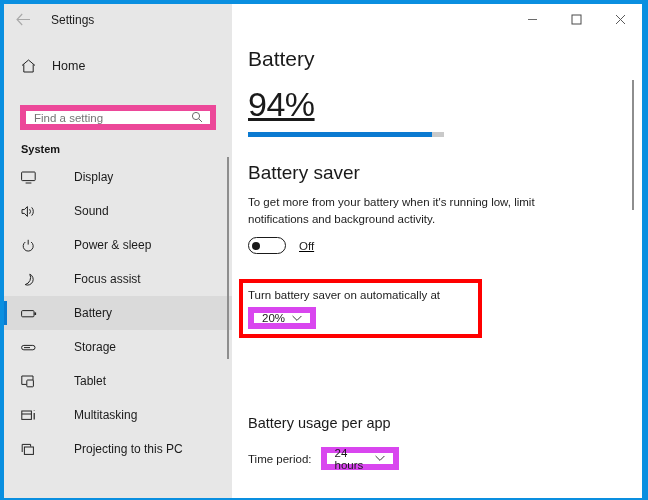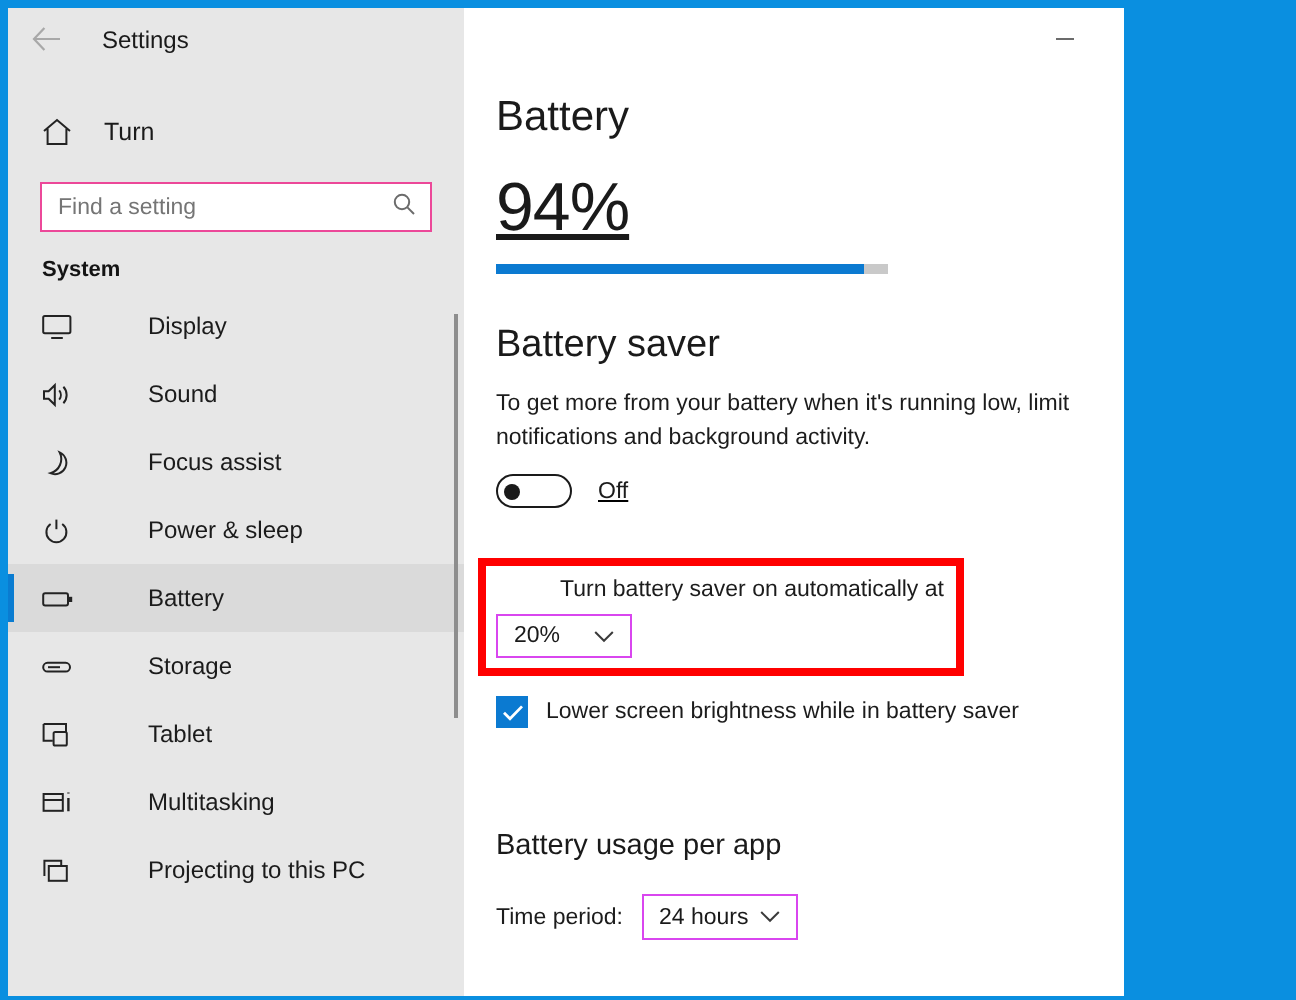--- a/index.html
+++ b/index.html
@@ -11,21 +11,21 @@
   }
   #root {
     position: relative;
     width: 648px; height: 500px;
     background: #0a8fe0;
   }
   
   .window {
     position: absolute;
     left: 4px; top: 4px;
-    width: 558px; height: 494px;
+    width: 638px; height: 494px;
     background: #ec4899;
     overflow: hidden;
   }
 
   
   .titlebar {
     position: absolute; left: 0; top: 0;
     width: 638px; height: 31px;
     background: #e7e7e7;
   }
@@ -66,22 +66,22 @@
     display: flex; align-items: center;
     height: 34px; margin-top: 14px; padding-left: 17px;
   }
   .home-row .ico { width: 22px; display: flex; align-items: center; }
   .home-label { font-size: 12.5px; color: #1b1b1b; margin-left: 9px; }
 
   .search-wrap { padding: 8px 16px 0 16px; }
   .search-box {
     position: relative;
     height: 25px; background: #ffffff;
-    border: 1px solid #ec4899;
-    display: flex; align-items: center;
+    border: 6px solid #ec4899;
+    display: flex; align-items: center; margin-top: 14px;
   }
   .search-box input {
     border: 0; outline: 0; background: transparent;
     font-family: "Liberation Sans", sans-serif;
     font-size: 11.5px; color: #6e6e6e;
     padding-left: 8px; width: 170px;
   }
   .search-icon {
     position: absolute; right: 7px; top: 50%;
     transform: translateY(-50%);
@@ -174,26 +174,26 @@
   
   .highlight {
     position: absolute;
     left: 7px; top: 244px;
     width: 243px; height: 59px;
     border: 4px solid #ff0000;
   }
 
   .auto-label {
     position: absolute; left: 16px; top: 254px;
-    font-size: 11.5px; color: #1c1c1c; margin-left: 32px;
+    font-size: 11.5px; color: #1c1c1c;
   }
   .combo {
     position: absolute;
     display: flex; align-items: center; justify-content: space-between;
-    background: #ffffff; border: 1px solid #d946ef;
+    background: #ffffff; border: 6px solid #d946ef;
   }
   .combo .cval { font-size: 11.5px; color: #1a1a1a; padding-left: 8px; }
   .combo .chev { padding-right: 8px; color: #3b3b3b; display: flex; }
   #pct-combo { left: 16px; top: 272px; width: 68px; height: 22px; }
 
   .check-row {
     position: absolute; left: 16px; top: 313px;
     display: flex; align-items: center;
   }
   .checkbox {
@@ -255,21 +255,21 @@
     </div>
 
     <div class="sidebar">
 
       <div class="home-row">
         <span class="ico">
           <svg width="15" height="14" viewBox="0 0 15 14">
             <path d="M1 6.5 L7.5 1 L14 6.5 M2.8 5.4 V13 H12.2 V5.4" stroke="#232323" stroke-width="1" fill="none"></path>
           </svg>
         </span>
-        <span class="home-label">Turn</span>
+        <span class="home-label">Home</span>
       </div>
 
       <div class="search-wrap">
         <div class="search-box">
           <input type="text" placeholder="Find a setting" style="">
           <span class="search-icon">
             <svg width="12" height="12" viewBox="0 0 12 12">
               <circle cx="5" cy="5" r="3.6" stroke="#6b6b6b" stroke-width="1" fill="none"></circle>
               <path d="M7.7 7.7 L11 11" stroke="#6b6b6b" stroke-width="1" fill="none"></path>
             </svg>
@@ -297,34 +297,34 @@
             <path d="M10.7 2.4 A6 6 0 0 1 10.7 10.6" stroke="#232323" stroke-width="1" fill="none"></path>
           </svg>
         </span>
         <span class="lbl">Sound</span>
       </div>
 
 
       <div class="nav-item">
         <span class="ico">
           <svg width="15" height="13" viewBox="0 0 15 13">
-            <path d="M8.8 1.2 A5.6 5.6 0 1 1 4.2 11.6 A7.3 7.3 0 0 0 8.8 1.2 Z" stroke="#232323" stroke-width="1" fill="none"></path>
-          </svg>
-        </span>
-        <span class="lbl">Focus assist</span>
-      </div>
-
-      <div class="nav-item">
-        <span class="ico">
-          <svg width="15" height="13" viewBox="0 0 15 13">
             <path d="M4.3 3 A5 5 0 1 0 10.1 3" stroke="#232323" stroke-width="1" fill="none"></path>
             <path d="M7.2 0.8 V5.6" stroke="#232323" stroke-width="1"></path>
           </svg>
         </span>
         <span class="lbl">Power &amp; sleep</span>
+      </div>
+
+      <div class="nav-item">
+        <span class="ico">
+          <svg width="15" height="13" viewBox="0 0 15 13">
+            <path d="M8.8 1.2 A5.6 5.6 0 1 1 4.2 11.6 A7.3 7.3 0 0 0 8.8 1.2 Z" stroke="#232323" stroke-width="1" fill="none"></path>
+          </svg>
+        </span>
+        <span class="lbl">Focus assist</span>
       </div>
 
       <div class="nav-item selected">
         <span class="ico">
           <svg width="16" height="13" viewBox="0 0 16 13">
             <rect x="0.6" y="3.6" width="12.4" height="6.2" rx="1" stroke="#232323" stroke-width="1" fill="none"></rect>
             <rect x="13.4" y="5.4" width="1.7" height="2.6" fill="#232323"></rect>
           </svg>
         </span>
         <span class="lbl">Battery</span>
@@ -400,28 +400,20 @@
 
       <div class="combo" id="pct-combo">
         <span class="cval">20%</span>
         <span class="chev">
           <svg width="10" height="7" viewBox="0 0 10 7">
             <path d="M0.6 1 L5 5.4 L9.4 1" stroke="#3b3b3b" stroke-width="1" fill="none"></path>
           </svg>
         </span>
       </div>
 
-      <div class="check-row">
-        <span class="checkbox">
-          <svg width="11" height="9" viewBox="0 0 11 9">
-            <path d="M1 4.4 L4 7.4 L10 1.2" stroke="#ffffff" stroke-width="1.4" fill="none"></path>
-          </svg>
-        </span>
-        <span class="check-label">Lower screen brightness while in battery saver</span>
-      </div>
 
       <div class="usage-head">Battery usage per app</div>
 
       <div class="tp-row">
         <span class="tp-label">Time period:</span>
         <div class="combo" id="tp-combo">
           <span class="cval">24 hours</span>
           <span class="chev">
             <svg width="10" height="7" viewBox="0 0 10 7">
               <path d="M0.6 1 L5 5.4 L9.4 1" stroke="#3b3b3b" stroke-width="1" fill="none"></path>

